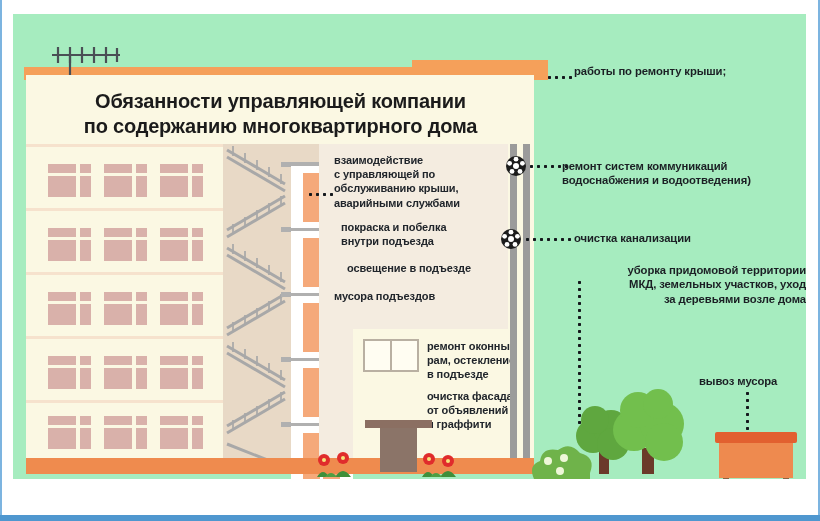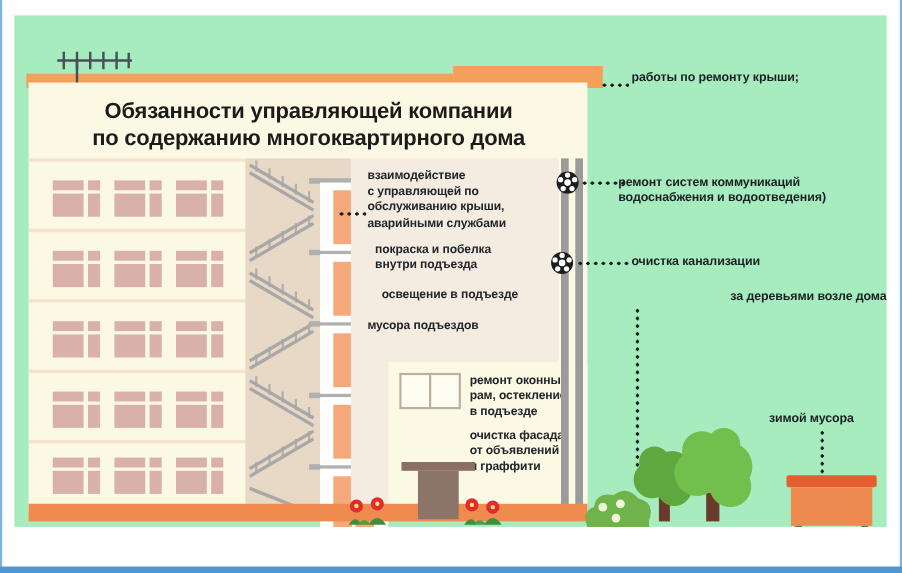--- a/index.html
+++ b/index.html
@@ -570,26 +570,28 @@
     <div class="anno" style="left:549px; top:145px; width:232px;">
       <div>ремонт систем коммуникаций</div>
       <div>водоснабжения и водоотведения)</div>
     </div>
 
     <div class="anno" style="left:561px; top:217px; width:232px;">
       <div>очистка канализации</div>
     </div>
 
     <div class="anno right-al" style="left:567px; top:249px; width:226px;">
+      <div>уборка придомовой территории</div>
+      <div>МКД, земельных участков, уход</div>
       <div>за деревьями возле дома</div>
     </div>
     <div class="dots-v" style="left:565px; top:265px; height:155px;"></div>
 
     <div class="anno" style="left:686px; top:360px; width:110px;">
-      <div>зимой мусора</div>
+      <div>вывоз мусора</div>
     </div>
     <div class="dots-v" style="left:733px; top:376px; height:42px;"></div>
 
     <div class="ground"></div>
 
     <div class="entry-canopy"></div>
     <div class="entry-door">
       
       
     </div>

